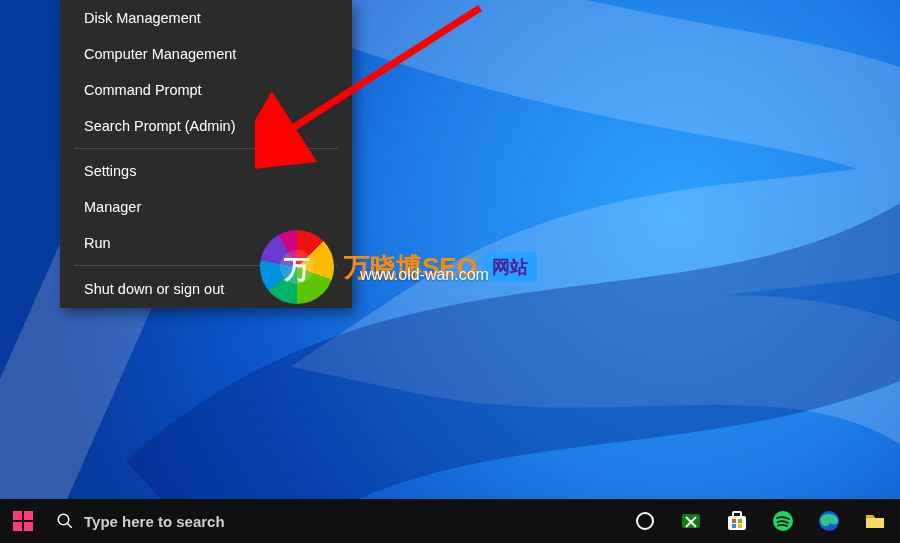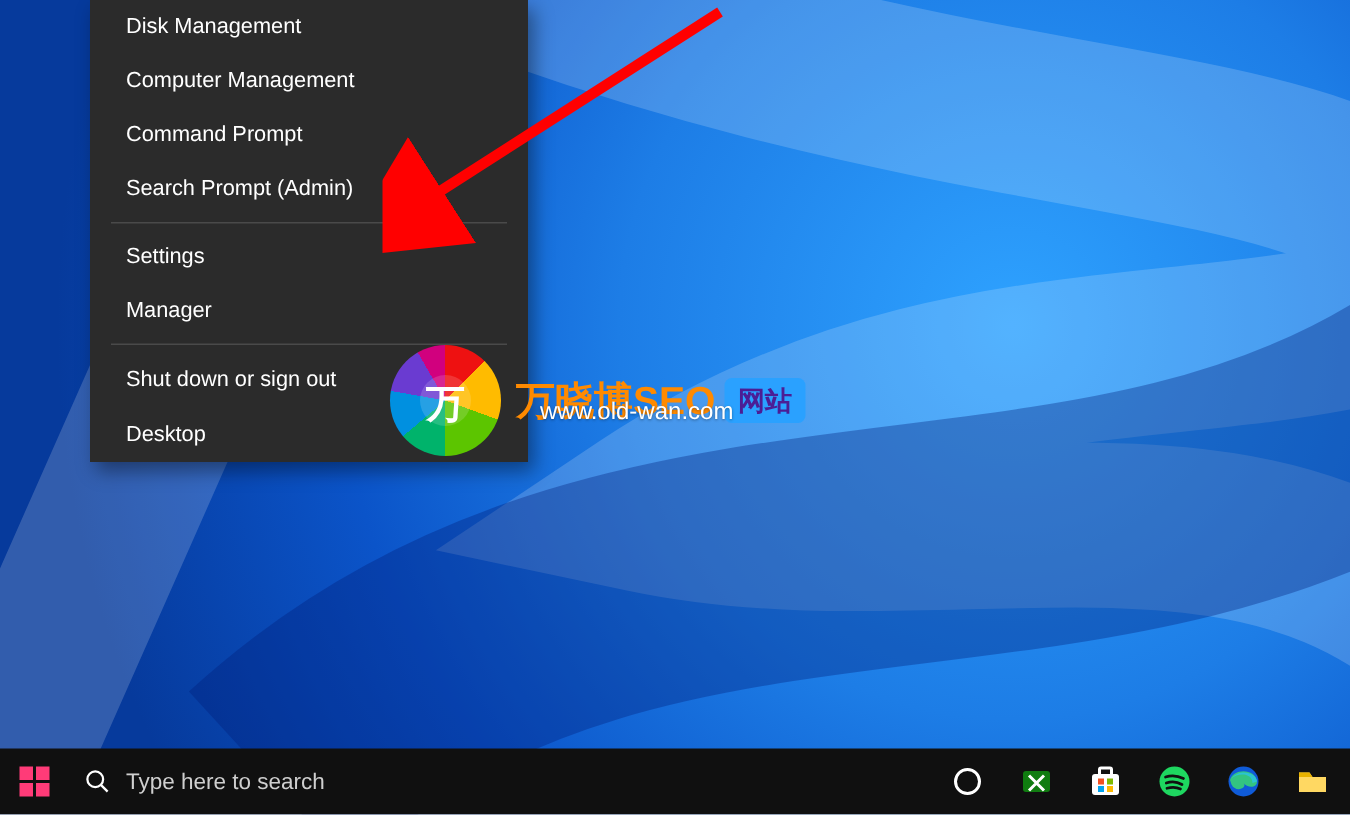--- a/index.html
+++ b/index.html
@@ -8,21 +8,21 @@
   
   .ctx{position:absolute;left:60px;top:0;width:292px;background:#2b2b2b;color:#fff;font-size:14.5px;box-shadow:4px 6px 12px rgba(0,0,0,.4);}
   .ctx .item{display:flex;align-items:center;justify-content:space-between;padding:10px 24px;cursor:default;}
   .ctx hr{border:none;border-top:1px solid #4a4a4a;margin:4px 14px;}
   .chev{color:#fff;font-size:14px;}
   
   .taskbar{position:absolute;left:0;right:0;bottom:0;height:44px;background:#101010;display:flex;align-items:center;}
   .start{width:46px;height:44px;display:flex;align-items:center;justify-content:center;}
   .win{display:grid;grid-template-columns:9px 9px;grid-template-rows:9px 9px;gap:2px;}
   .win span{background:#ff3b78;}
-  .search{flex:0 0 430px;height:44px;display:flex;align-items:center;color:#cfcfcf;font-size:15px;padding-left:4px;}
+  .search{flex:0 0 430px;height:44px;display:flex;align-items:center;color:#cfcfcf;font-size:15px;padding-left:4px;font-weight:bold;}
   .search .mag{margin:0 10px 0 6px;}
   .spacer{flex:1;}
   .tray{display:flex;align-items:center;gap:0;height:44px;padding-right:2px;}
   .tbtn{width:46px;height:44px;display:flex;align-items:center;justify-content:center;}
   
   .wm{position:absolute;left:260px;top:230px;display:flex;align-items:center;font-size:26px;font-weight:600;color:#ff8a00;white-space:nowrap;}
   .wm .badge{display:inline-block;background:#2aa1ff;color:#4c1d95;font-size:18px;padding:3px 9px;border-radius:5px;margin:0 6px;}
   .wm .url{position:absolute;top:36px;left:100px;font-size:16px;color:#fff;text-shadow:0 1px 2px rgba(0,0,0,.4);font-weight:500;}
   .ring{width:74px;height:74px;border-radius:50%;margin-right:10px;background:conic-gradient(#e11 0 45deg,#ffbb00 45deg 110deg,#5cc500 110deg 180deg,#00b36b 180deg 230deg,#0090e0 230deg 280deg,#6a3bd1 280deg 330deg,#d1007e 330deg 360deg);display:flex;align-items:center;justify-content:center;}
   .ring::after{content:"";width:34px;height:34px;border-radius:50%;background:rgba(255,255,255,.15);}
@@ -53,28 +53,28 @@
     <div class="item">
         <span>Search Prompt (Admin)</span>
       </div>
     <hr>
     <div class="item">
         <span>Settings</span>
       </div>
     <div class="item">
         <span>Manager</span>
       </div>
+    <div class="item">
+        <span>Run</span>
+      </div>
     <hr>
     <div class="item">
       <span>Shut down or sign out</span>
       <span class="chev">〉</span>
     </div>
-    <div class="item">
-        <span>Desktop</span>
-      </div>
   </div>
 
   <svg class="arrow" width="240" height="170">
     <defs>
         <marker id="ah" markerWidth="14" markerHeight="14" refX="3" refY="6" orient="auto">
       <path d="M0 0 L12 6 L0 12 Z" fill="#ff0000"></path>
         </marker>
       </defs>
     <line x1="225" y1="8" x2="22" y2="138" stroke="#ff0000" stroke-width="7" marker-end="url(#ah)"></line>
   </svg>

